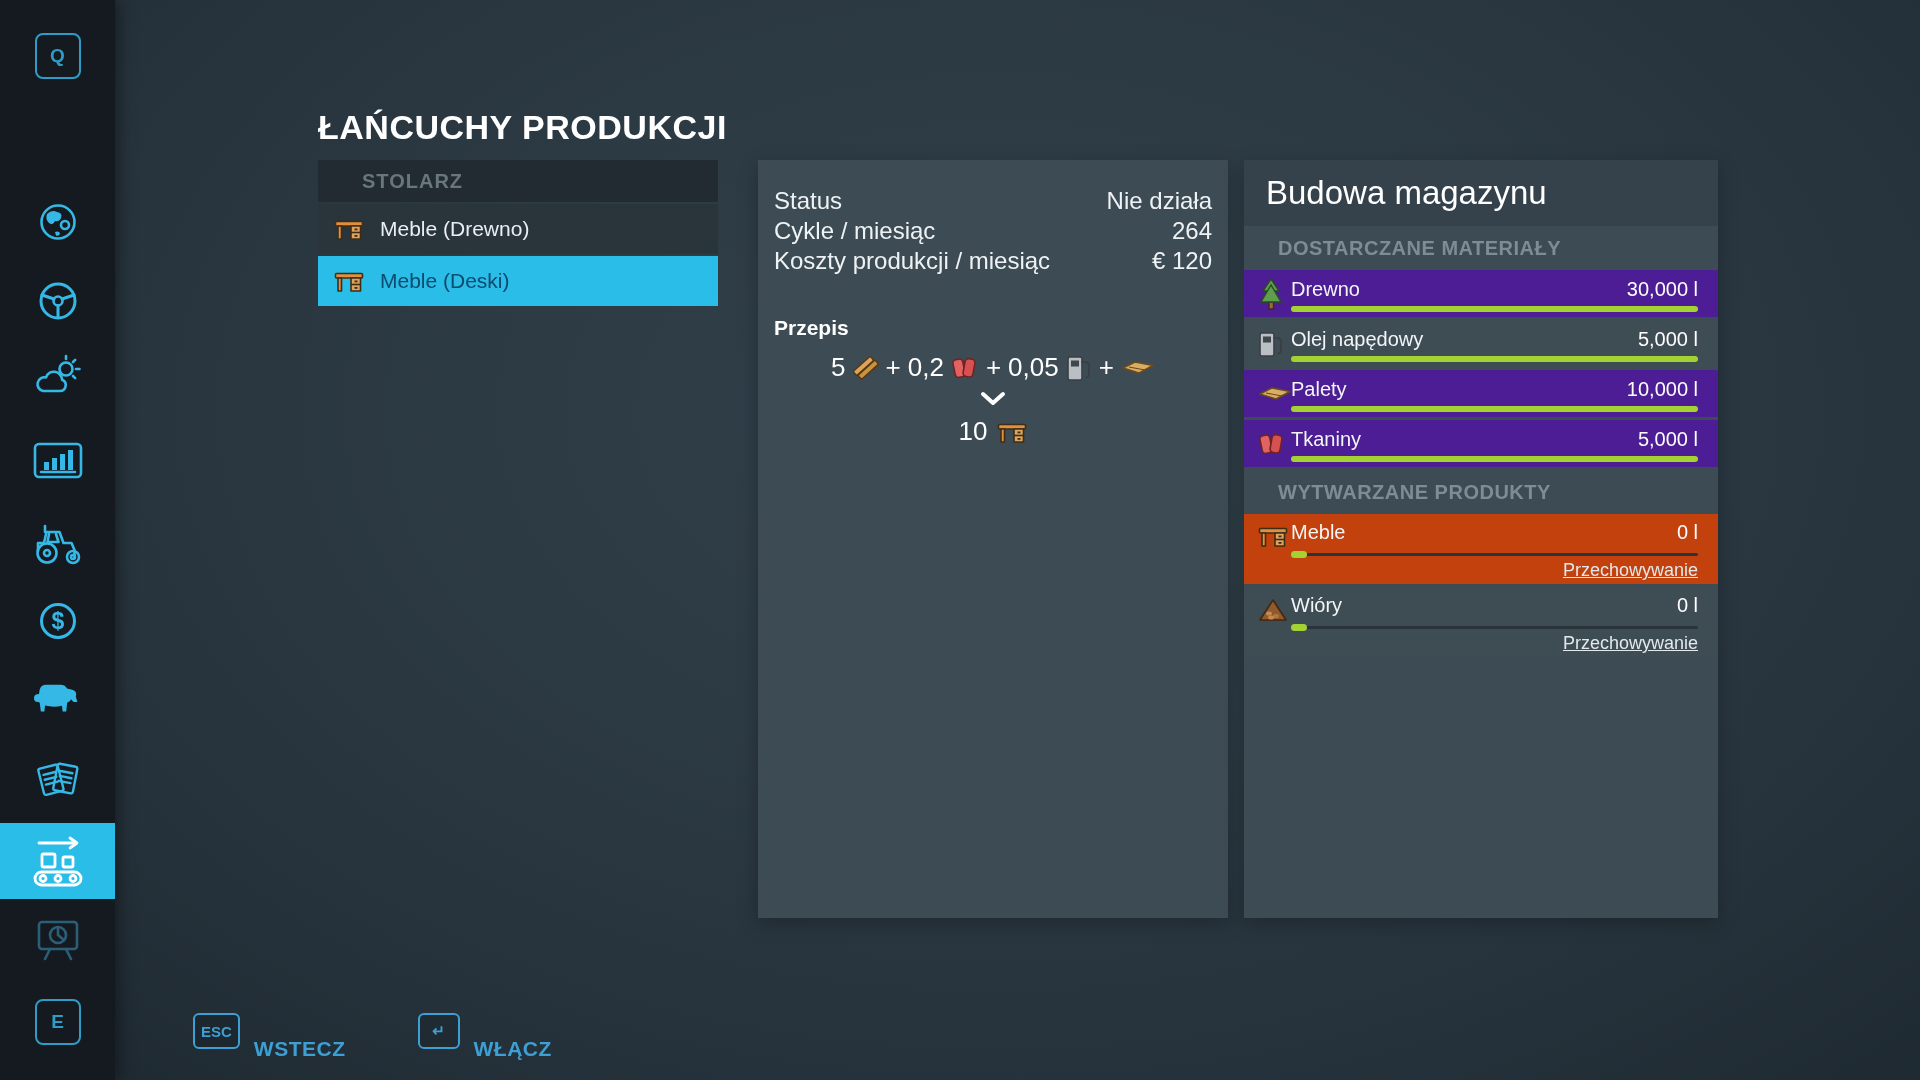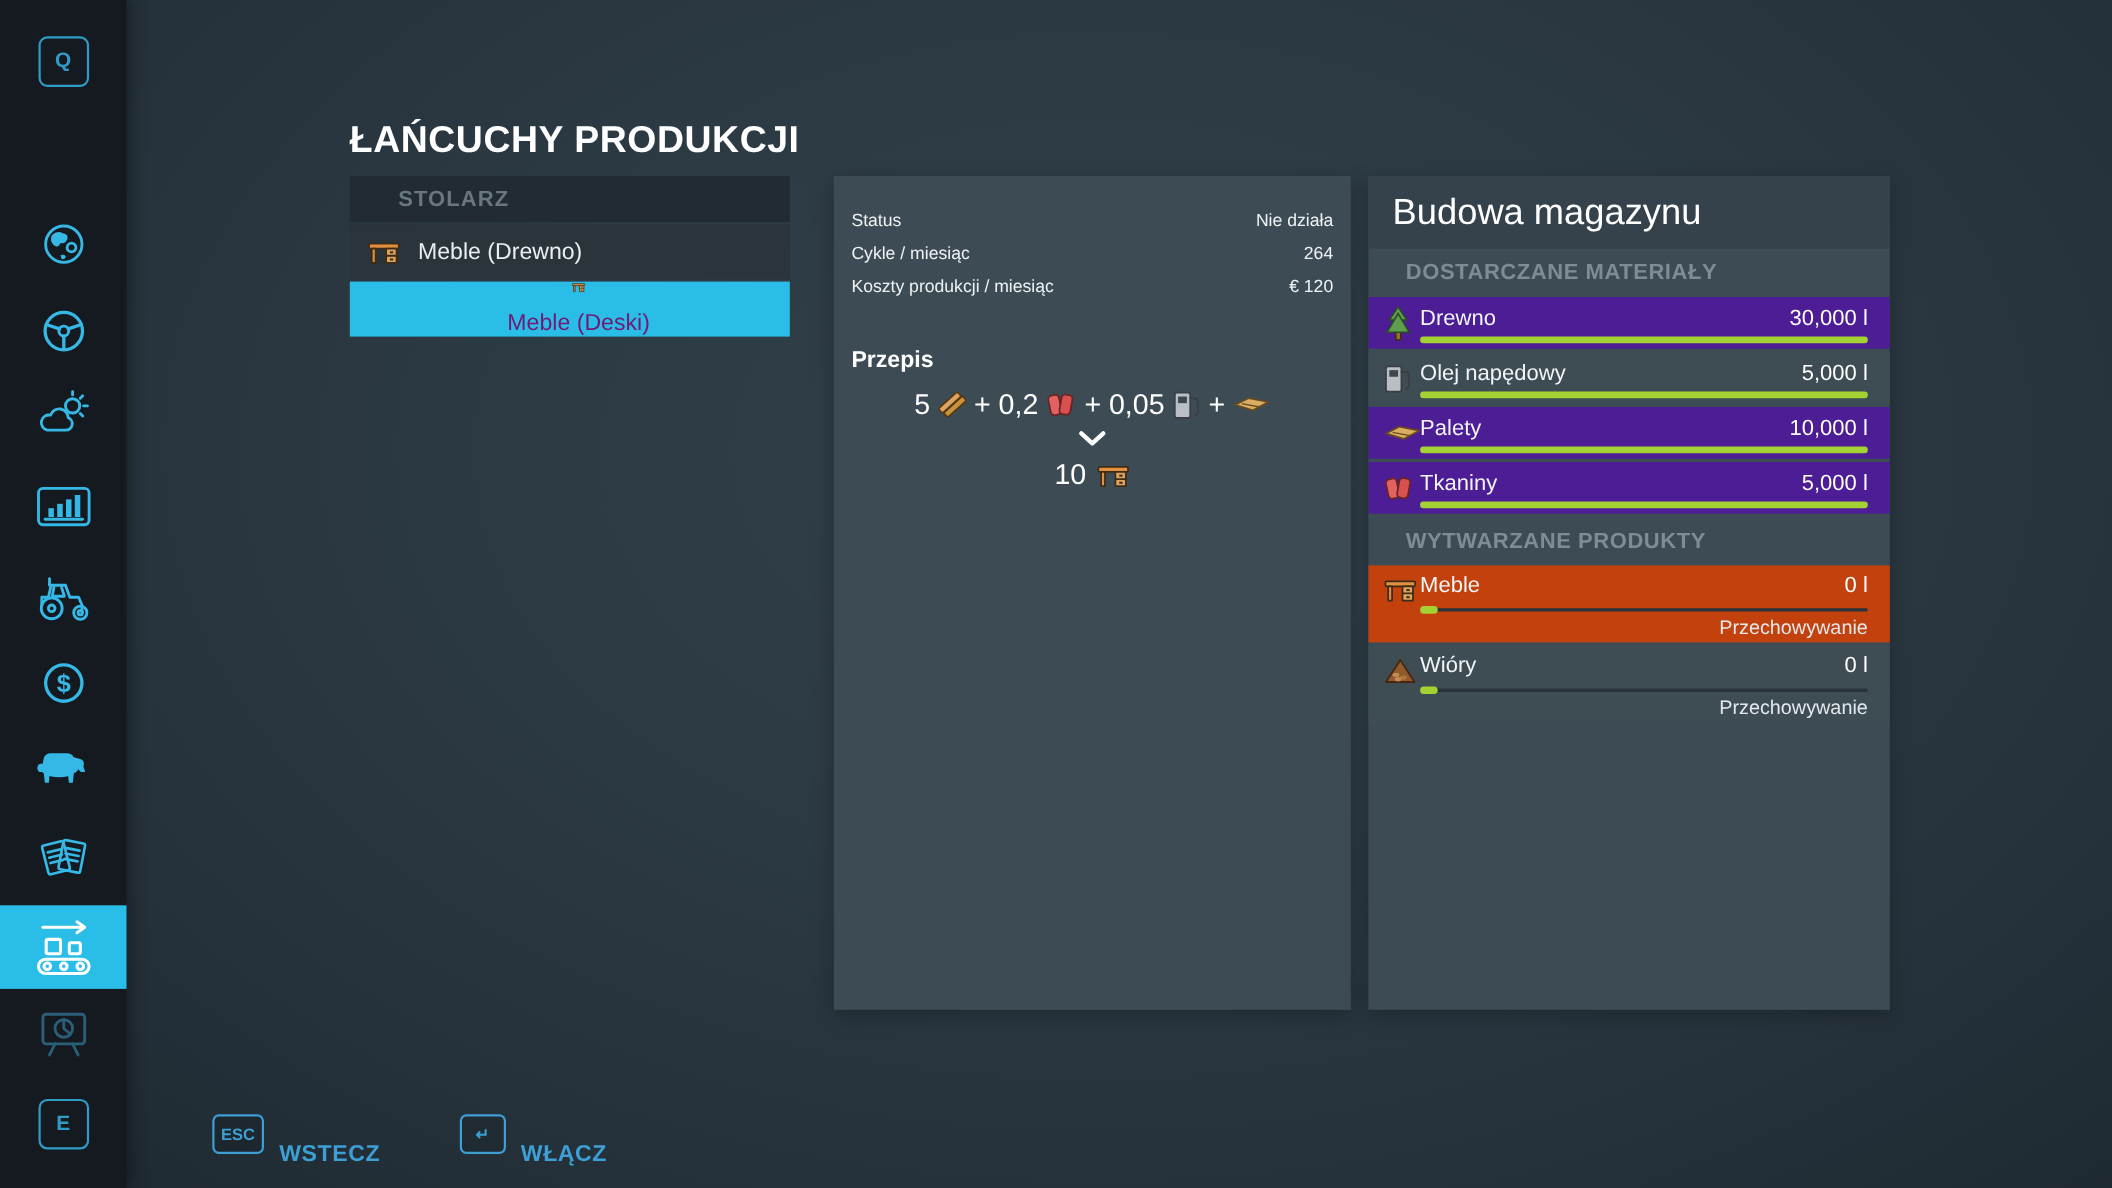--- a/index.html
+++ b/index.html
@@ -39,33 +39,33 @@
   .chain-list{position:absolute;left:318px;top:160px;width:400px;}
   .group-header{
     height:42px;background:#222b31;color:#68767e;
     font-size:20px;font-weight:bold;letter-spacing:1px;
     display:flex;align-items:center;padding-left:44px;
   }
   .chain-row{
     margin-top:2px;height:50px;display:flex;align-items:center;gap:16px;
     padding-left:16px;background:#29343b;color:#e9eef1;font-size:21px;cursor:pointer;
   }
-  .chain-row.selected{background:#2abde8;color:#701a75;flex-direction:column;}
+  .chain-row.selected{background:#2abde8;color:#0c4a6e;}
   
   .panel{
     position:absolute;top:160px;height:758px;background:#3d4c54;
     box-shadow:0 6px 18px rgba(0,0,0,.25);
   }
   .panel.production{left:758px;width:470px;padding:0 16px;box-sizing:border-box;}
   .panel.storage{left:1244px;width:474px;}
   .panel-title{color:#fff;font-size:33px;font-weight:500;}
   .production .panel-title{margin-top:22px;line-height:44px;}
   .kv-block{margin-top:26px;}
   .kv{display:flex;justify-content:space-between;align-items:center;height:30px;
-      color:#eef2f4;font-size:16px;}
+      color:#eef2f4;font-size:24px;}
   .recipe-heading{margin-top:40px;color:#fff;font-size:21px;font-weight:bold;}
   .recipe-line{
     margin-top:12px;display:flex;align-items:center;justify-content:center;gap:7px;
     color:#fff;font-size:26px;
   }
   .recipe-chevron{display:flex;justify-content:center;margin-top:8px;}
   .recipe-output{margin-top:10px;display:flex;align-items:center;justify-content:center;gap:10px;
     color:#fff;font-size:26px;}
   
   .storage-title-band{
@@ -87,21 +87,21 @@
   .mat-bar .fill{height:6px;background:#a4d233;border-radius:3px;}
   .prod-row{position:relative;height:70px;margin-bottom:3px;}
   .prod-row.alt0{background:#c2410c;}
   .prod-row.alt1{background:#3e4c54;}
   .prod-icon{position:absolute;left:14px;top:10px;}
   .prod-name{position:absolute;left:47px;top:7px;color:#f2f5f7;font-size:20px;}
   .prod-amount{position:absolute;right:20px;top:7px;color:#fff;font-size:20px;}
   .pbar{position:absolute;left:47px;right:20px;top:37px;height:7px;}
   .pbar .track{position:absolute;left:0;right:0;top:2px;height:3px;background:#2a343b;border-radius:2px;}
   .pbar .fill{position:absolute;left:0;top:0;height:7px;background:#a4d233;border-radius:4px;}
-  .prod-mode{position:absolute;right:20px;top:46px;color:#e2e8ec;font-size:18px;}
+  .prod-mode{position:absolute;right:20px;top:46px;color:#e2e8ec;font-size:18px;text-decoration:underline;}
   
   .footer{position:absolute;left:165px;top:1001px;display:flex;align-items:center;gap:44px;}
   .footer-group{display:flex;align-items:center;gap:14px;cursor:pointer;padding-left:28px;}
   .key-badge{
     min-width:26px;height:32px;padding:0 6px;border:2px solid #3d9fd3;border-radius:6px;
     color:#3d9fd3;font-size:15px;font-weight:bold;
     display:flex;align-items:center;justify-content:center;background:rgba(0,0,0,.12);
   }
   .footer-label{color:#3d9fd3;font-size:21px;font-weight:bold;letter-spacing:.5px;margin-top:36px;}
   svg{display:block;}

